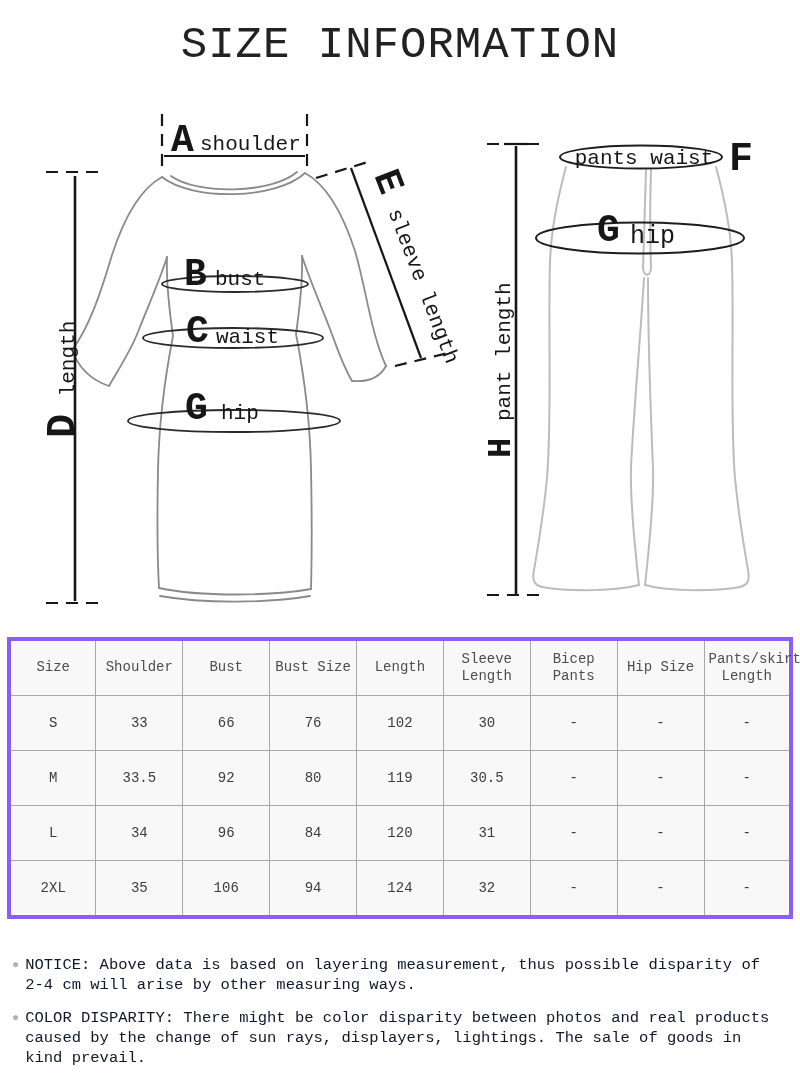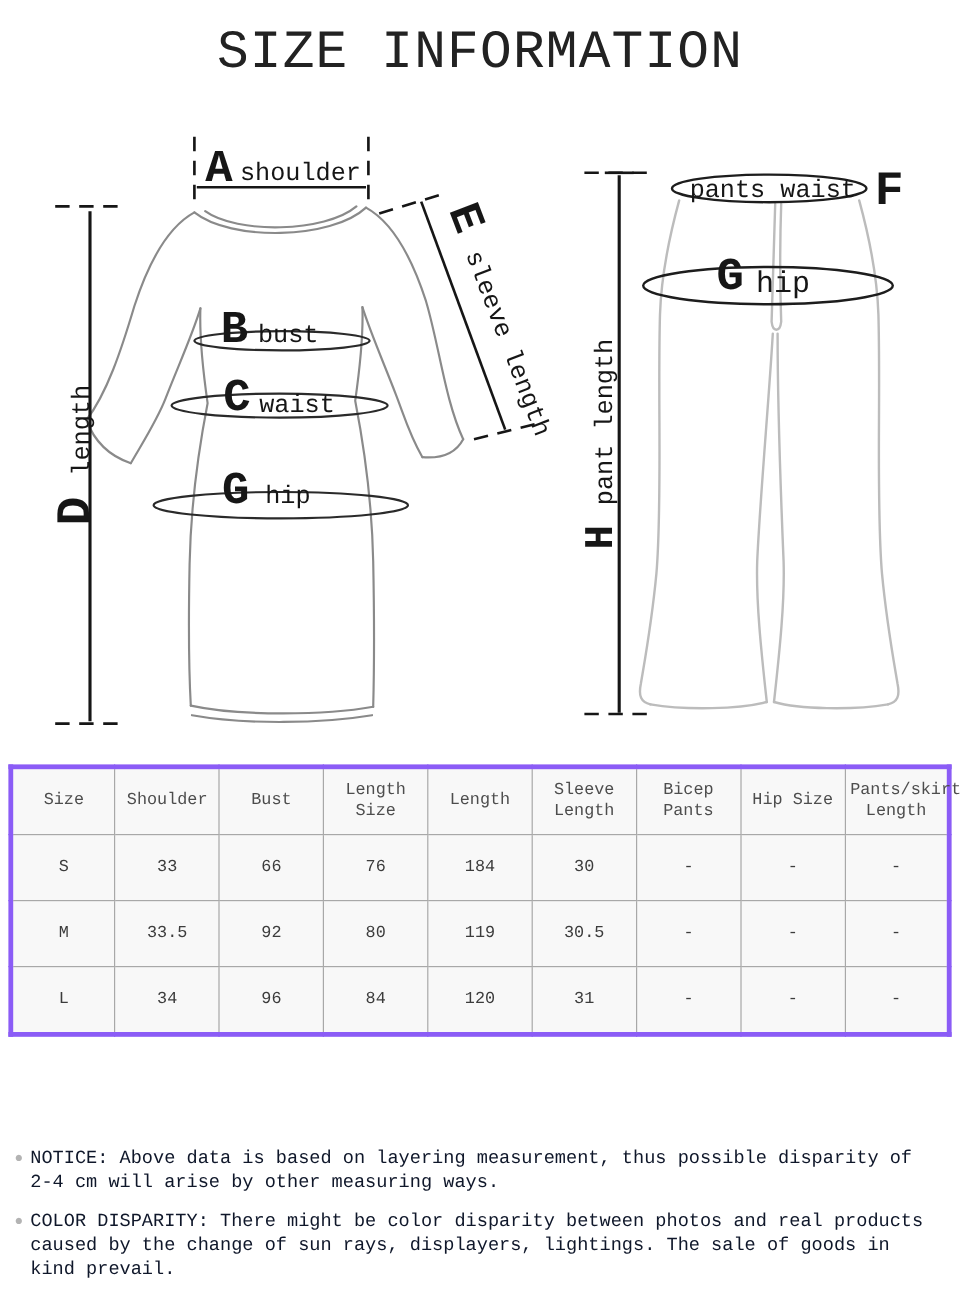--- a/index.html
+++ b/index.html
@@ -133,35 +133,35 @@
       </text>
     </g>
   </svg>
 
   <table class="size-table">
     <thead>
       <tr>
         <th>Size</th>
         <th>Shoulder</th>
         <th>Bust</th>
-        <th>Length Size</th>
+        <th>Bust Size</th>
         <th>Length</th>
         <th>Sleeve Length</th>
         <th>Bicep Pants</th>
         <th>Hip Size</th>
         <th>Pants/skirt Length</th>
       </tr>
     </thead>
     <tbody>
       <tr>
         <td>S</td>
         <td>33</td>
         <td>66</td>
         <td>76</td>
-        <td>184</td>
+        <td>102</td>
         <td>30</td>
         <td>-</td>
         <td>-</td>
         <td>-</td>
       </tr>
       <tr>
         <td>M</td>
         <td>33.5</td>
         <td>92</td>
         <td>80</td>
@@ -171,20 +171,31 @@
         <td>-</td>
         <td>-</td>
       </tr>
       <tr>
         <td>L</td>
         <td>34</td>
         <td>96</td>
         <td>84</td>
         <td>120</td>
         <td>31</td>
+        <td>-</td>
+        <td>-</td>
+        <td>-</td>
+      </tr>
+      <tr>
+        <td>2XL</td>
+        <td>35</td>
+        <td>106</td>
+        <td>94</td>
+        <td>124</td>
+        <td>32</td>
         <td>-</td>
         <td>-</td>
         <td>-</td>
       </tr>
     </tbody>
   </table>
 
   <div class="notices">
     <div class="notice">
       <span class="bullet">●</span>

